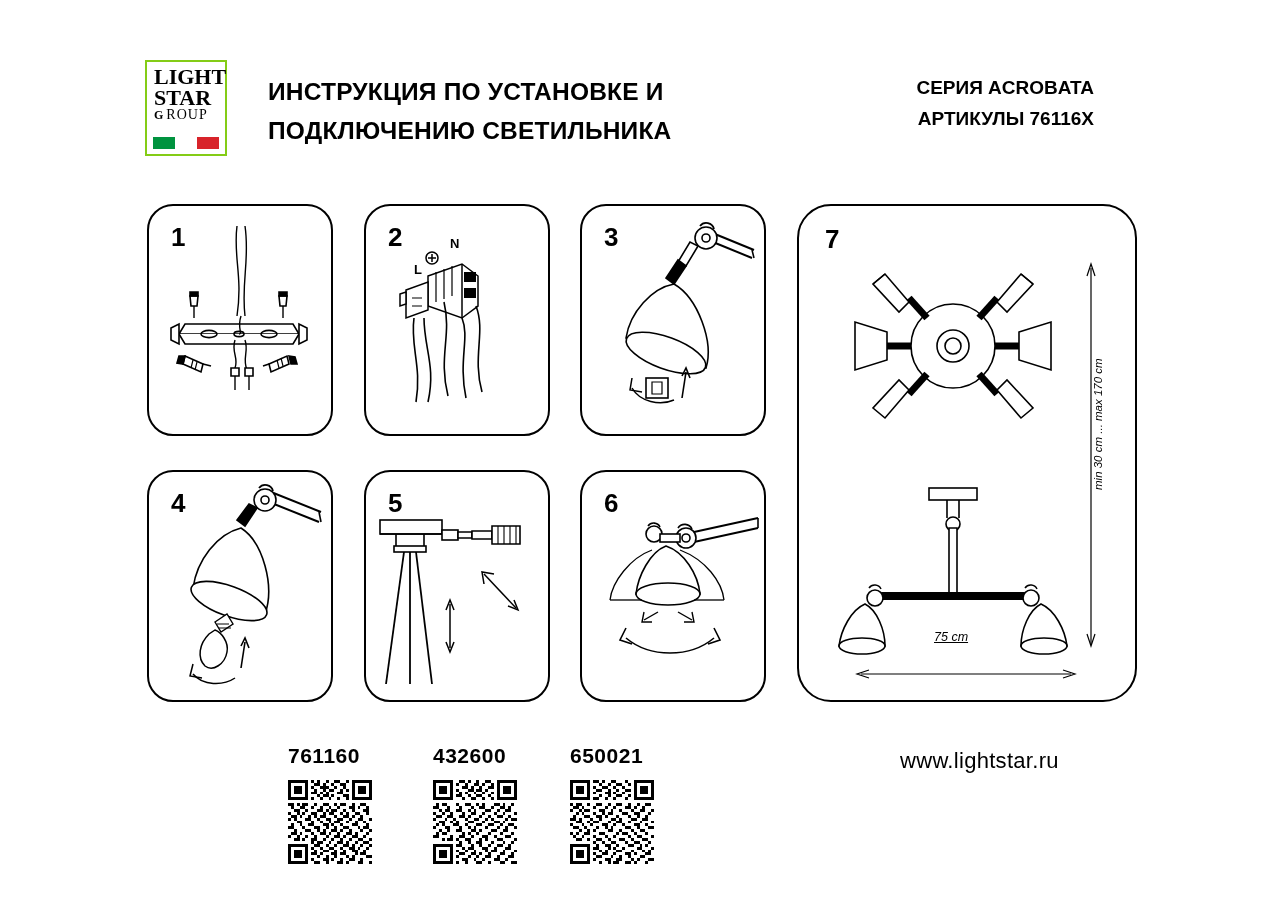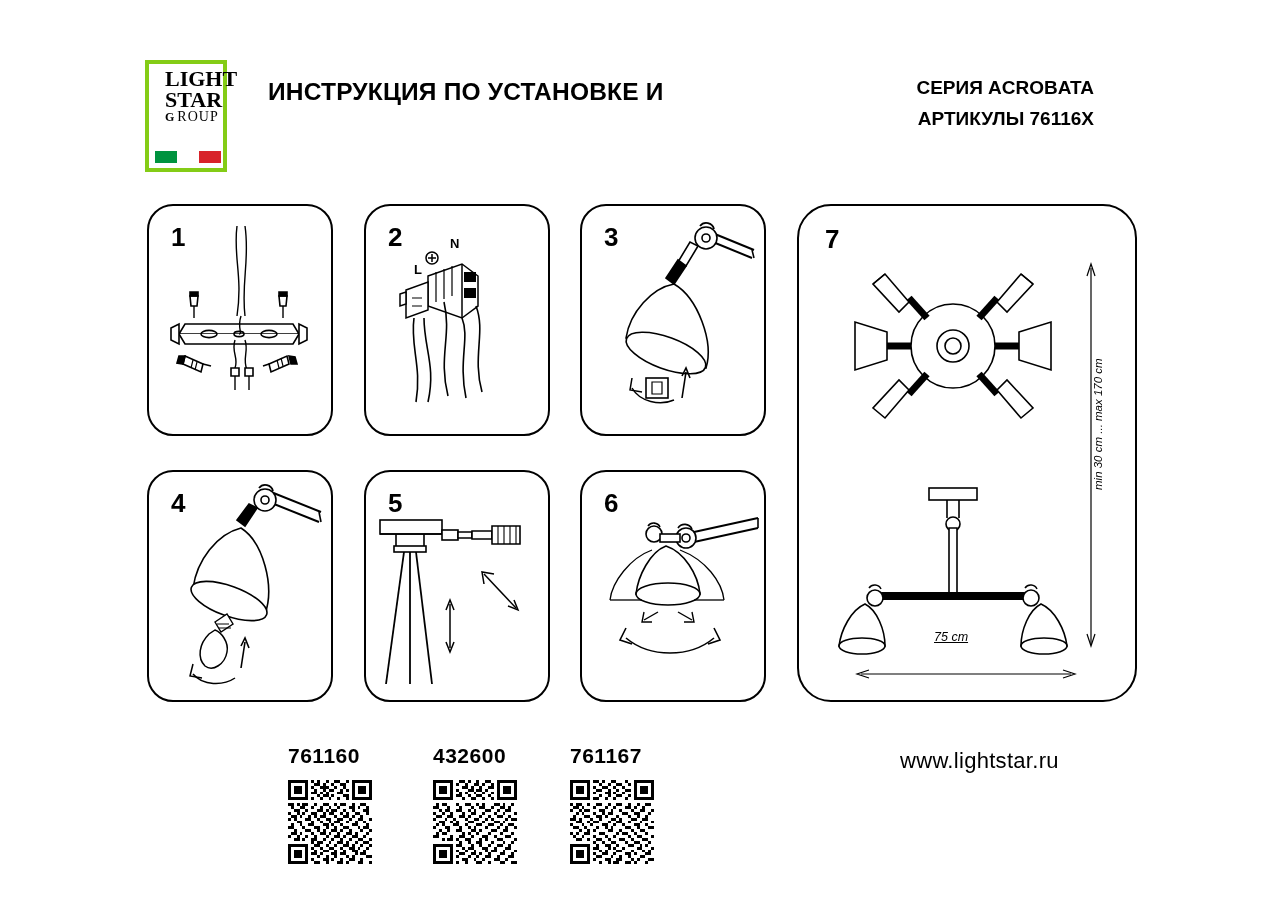--- a/index.html
+++ b/index.html
@@ -21,28 +21,28 @@
     position: absolute;
     left: 0; top: 0;
     width: 1280px;
     height: 170px;
   }
   #logo-box {
     position: absolute;
     left: 145px;
     top: 60px;
     width: 82px;
-    height: 112px;
-    border: 4px solid #84cc16;
+    height: 96px;
+    border: 2px solid #84cc16;
     box-sizing: border-box;
     display: flex;
     flex-direction: column;
     justify-content: flex-start;
     align-items: flex-start;
-    padding: 4px 6px 0 16px;
+    padding: 4px 6px 0 7px;
   }
   .logo-line {
     font-family: "Liberation Serif", serif;
     font-weight: bold;
     font-size: 22px;
     line-height: 21px;
     letter-spacing: 0px;
   }
   #logo-group-row {
     display: flex;
@@ -176,20 +176,21 @@
     </div>
     <div id="logo-flag">
       <i style="background:#00933f"></i>
         <i style="background:#ffffff"></i>
         <i style="background:#d8232a"></i>
     </div>
   </div>
 
   <div id="title-block">
     <div class="t">ИНСТРУКЦИЯ ПО УСТАНОВКЕ И</div>
+    <div class="t">ПОДКЛЮЧЕНИЮ СВЕТИЛЬНИКА</div>
   </div>
 
   <div id="series-block">
     <div class="s">СЕРИЯ ACROBATA</div>
     <div class="s">АРТИКУЛЫ 76116X</div>
   </div>
 </div>
 
 <div class="panel" id="panel1">
   <div class="num">1</div>
@@ -896,21 +897,21 @@
           <rect x="11" y="28" width="1" height="1"></rect>
           <rect x="15" y="28" width="2" height="1"></rect>
           <rect x="19" y="28" width="1" height="1"></rect>
           <rect x="23" y="28" width="2" height="1"></rect>
           <rect x="27" y="28" width="2" height="1"></rect>
       </g>
     </svg>
   </div>
 
   <div class="art-group" id="art2">
-    <div class="art-code">761167</div>
+    <div class="art-code">650021</div>
     <svg class="qr" viewBox="0 0 29 29" shape-rendering="crispEdges">
       <rect width="29" height="29" fill="#fff"></rect>
       <g fill="#000">
         <rect x="0" y="0" width="7" height="1"></rect>
           <rect x="0" y="6" width="7" height="1"></rect>
         <rect x="0" y="0" width="1" height="7"></rect>
           <rect x="6" y="0" width="1" height="7"></rect>
         <rect x="2" y="2" width="3" height="3"></rect>
         <rect x="22" y="0" width="7" height="1"></rect>
           <rect x="22" y="6" width="7" height="1"></rect>

